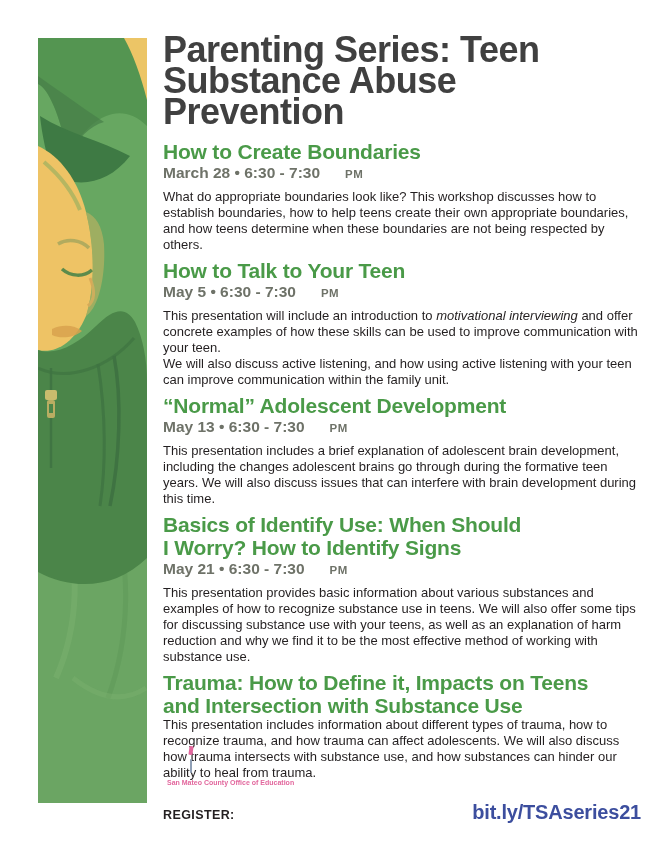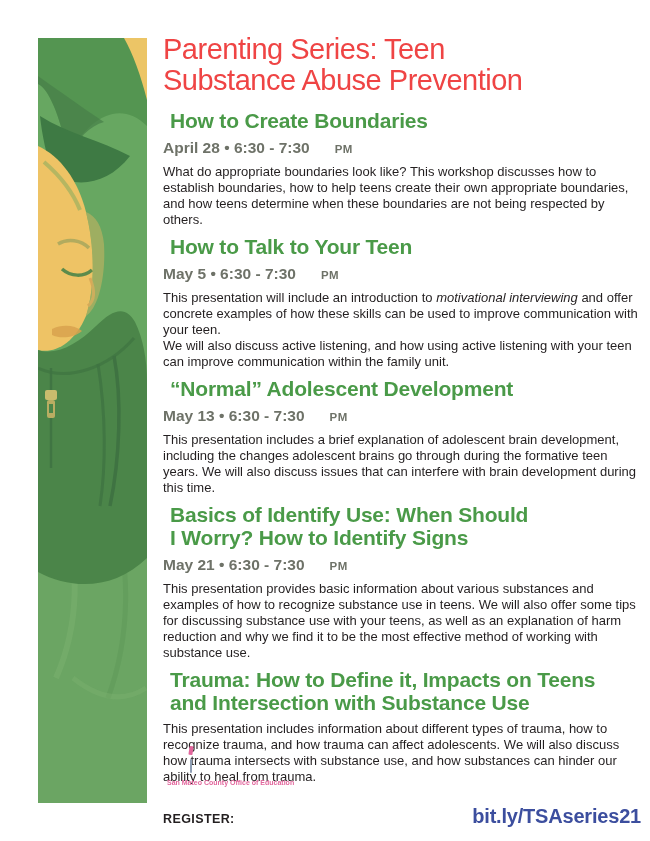--- a/index.html
+++ b/index.html
@@ -12,26 +12,26 @@
   .photo {
     position:absolute; left:38px; top:38px; width:109px; height:765px;
     overflow:hidden;
   }
   .photo svg { display:block; width:100%; height:100%; }
 
   
   .content { position:absolute; left:163px; top:34px; width:478px; }
 
   h1.poster-title {
-    margin:0 0 13px 0; font-size:29px; line-height:31px; font-weight:normal;
-    letter-spacing:-0.5px; color:#ef4444;
+    margin:0 0 13px 0; font-size:36px; line-height:31px; font-weight:bold;
+    letter-spacing:-0.5px; color:#404040;
   }
   .session { margin:0 0 6px 0; }
   .s-title {
-    margin:7px; font-size:21px; line-height:23px; font-weight:bold;
+    margin:0; font-size:21px; line-height:23px; font-weight:bold;
     letter-spacing:-0.2px; color:var(--heading-green,#4a9a48);
   }
   .s-date {
     margin:1px 0 6px 0; font-size:15.5px; line-height:18px; font-weight:bold;
     color:var(--date-gray,#6e7268);
   }
   .s-date .pm { font-size:0.74em; margin-left:4px; letter-spacing:0.5px;padding-left:21px; }
   .s-desc {
     margin:0; font-size:13px; line-height:16px; width:478px;
     white-space:pre-line; color:var(--body-black,#231f20);
@@ -95,21 +95,21 @@
       <rect x="11" y="366" width="4" height="9" fill="#4b8549"></rect>
     </svg>
   </div>
 
   <div class="content">
 
     <h1 class="poster-title"><span>Parenting Series: Teen</span><br><span>Substance Abuse Prevention</span></h1>
 
     <section class="session">
       <h2 class="s-title"><span>How to Create Boundaries</span></h2>
-      <div class="s-date"><span>April 28 • 6:30 - 7:30</span><span class="pm">PM</span></div>
+      <div class="s-date"><span>March 28 • 6:30 - 7:30</span><span class="pm">PM</span></div>
       <p class="s-desc"><span>What do appropriate boundaries look like? This workshop discusses how to establish boundaries, how to help teens create their own appropriate boundaries, and how teens determine when these boundaries are not being respected by others.</span><em></em><span></span></p>
     </section>
 
     <section class="session">
       <h2 class="s-title"><span>How to Talk to Your Teen</span></h2>
       <div class="s-date"><span>May 5 • 6:30 - 7:30</span><span class="pm">PM</span></div>
       <p class="s-desc"><span>This presentation will include an introduction to </span><em>motivational interviewing</em><span> and offer concrete examples of how these skills can be used to improve communication with your teen.
 We will also discuss active listening, and how using active listening with your teen can improve communication within the family unit.</span></p>
     </section>
 

